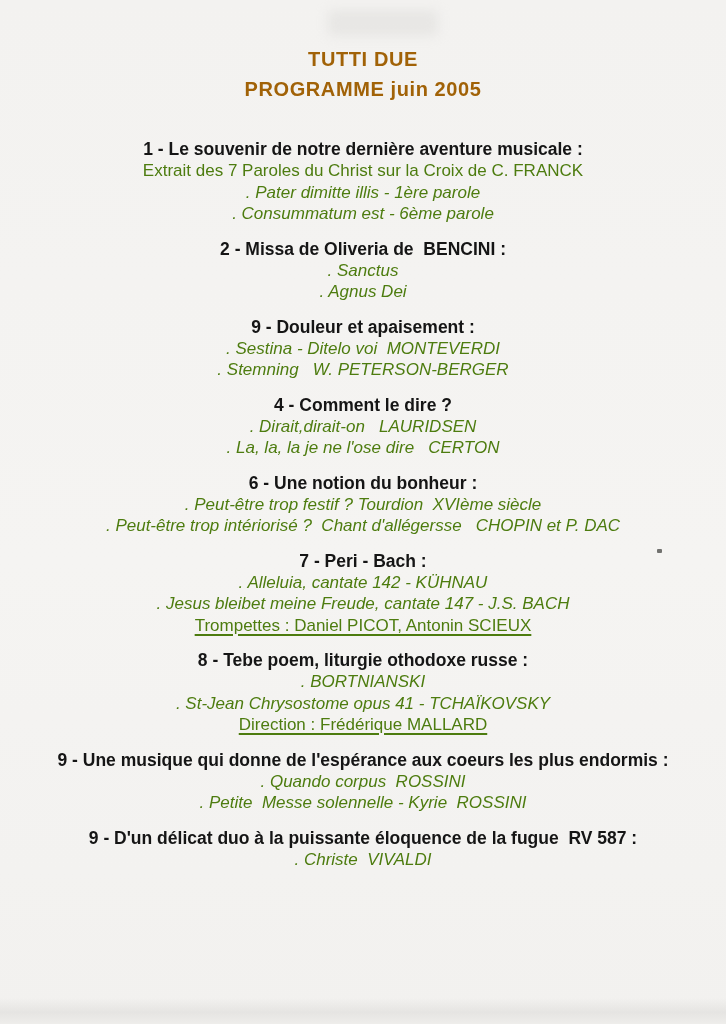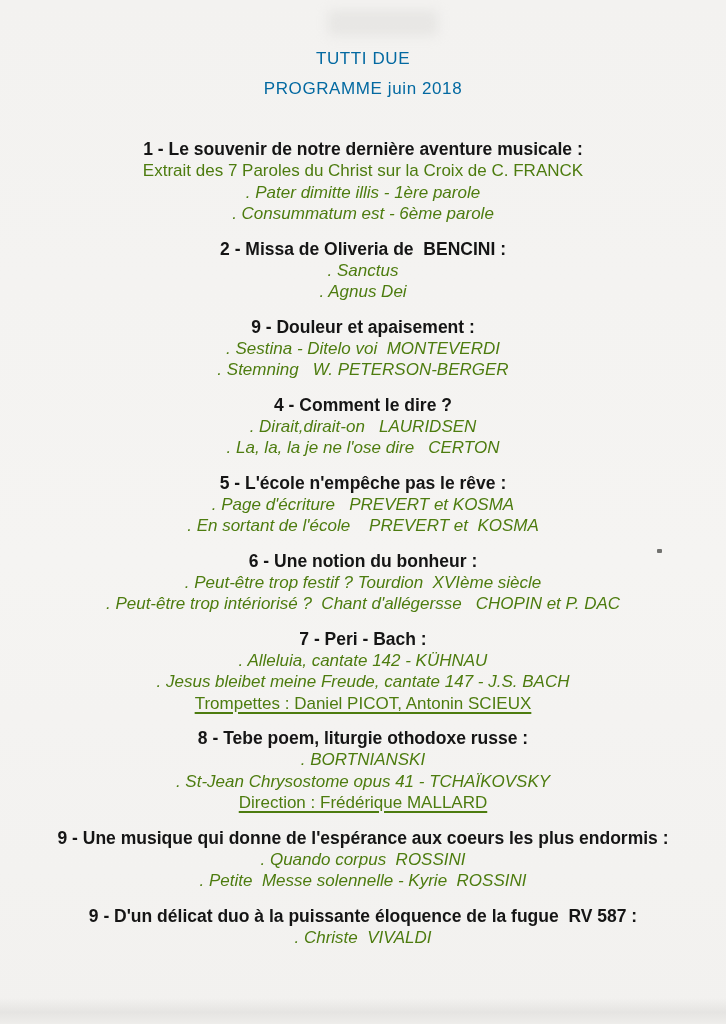--- a/index.html
+++ b/index.html
@@ -20,25 +20,25 @@
     width: 100%;
     height: 100%;
     padding-top: 44px;
     box-sizing: border-box;
     text-align: center;
   }
   .title-block {
     margin: 0 0 34px 0;
   }
   .title-line {
-    font-size: 17px;
-    font-weight: 400;
+    font-size: 20px;
+    font-weight: 700;
     line-height: 30px;
     letter-spacing: 0.6px;
-    color: #0369a1;
+    color: #a16207;
   }
   .program-section {
     margin: 8px auto 13px auto;
     max-width: 700px;
   }
   .section-heading {
     font-size: 17.5px;
     font-weight: 700;
     line-height: 22px;
     color: #151515;
@@ -93,21 +93,21 @@
   }
 </style>
 </head>
 <body>
 
 <div class="page">
   <div class="scan-smudge-top"></div>
 
   <header class="title-block">
     <div class="title-line">TUTTI DUE</div>
-    <div class="title-line">PROGRAMME juin 2018</div>
+    <div class="title-line">PROGRAMME juin 2005</div>
   </header>
 
   <main id="sections">
   <section class="program-section">
     <div class="section-heading">1 - Le souvenir de notre dernière aventure musicale :</div>
   <div class="line plain">Extrait des 7 Paroles du Christ sur la Croix de C. FRANCK</div>
         <div class="line italic">. Pater dimitte illis - 1ère parole</div>
         <div class="line italic">. Consummatum est - 6ème parole</div>
       </section>
 
@@ -122,25 +122,20 @@
   <div class="line italic">. Sestina - Ditelo voi  MONTEVERDI</div>
         <div class="line italic">. Stemning   W. PETERSON-BERGER</div>
       </section>
 
   <section class="program-section">
     <div class="section-heading">4 - Comment le dire ?</div>
   <div class="line italic">. Dirait,dirait-on   LAURIDSEN</div>
         <div class="line italic">. La, la, la je ne l'ose dire   CERTON</div>
       </section>
 
-  <section class="program-section">
-    <div class="section-heading">5 - L'école n'empêche pas le rêve :</div>
-  <div class="line italic">. Page d'écriture   PREVERT et KOSMA</div>
-        <div class="line italic">. En sortant de l'école    PREVERT et  KOSMA</div>
-      </section>
 
   <section class="program-section">
     <div class="section-heading">6 - Une notion du bonheur :</div>
   <div class="line italic">. Peut-être trop festif ? Tourdion  XVIème siècle</div>
         <div class="line italic">. Peut-être trop intériorisé ?  Chant d'allégersse   CHOPIN et P. DAC</div>
       </section>
 
   <section class="program-section">
     <div class="section-heading">7 - Peri - Bach :</div>
   <div class="line italic">. Alleluia, cantate 142 - KÜHNAU</div>

